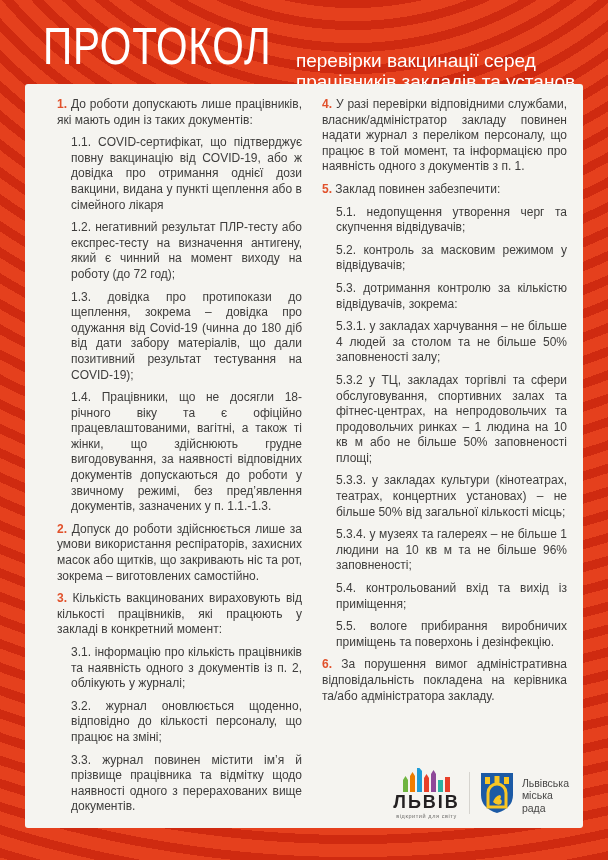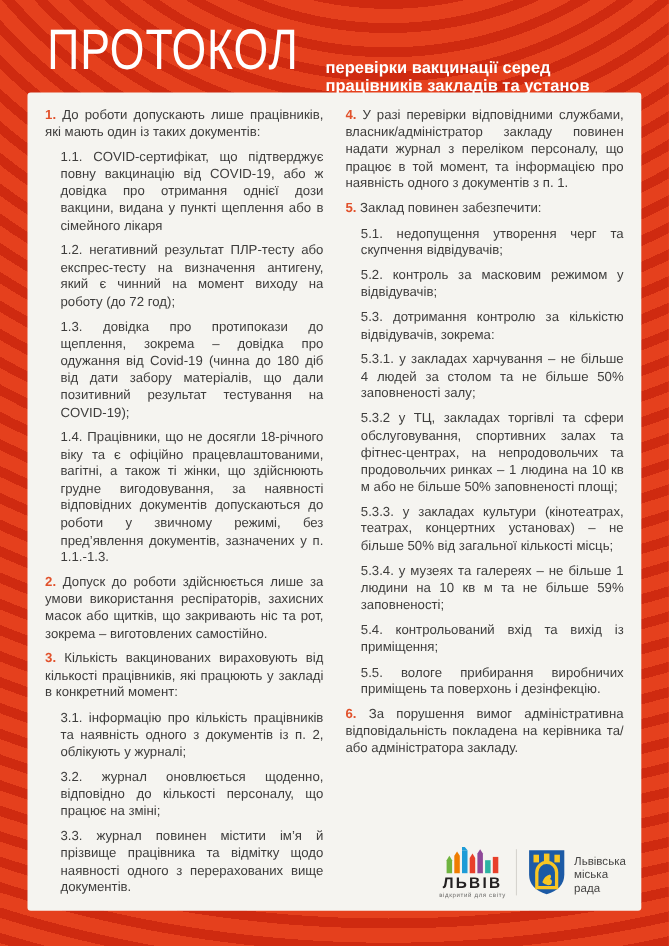--- a/index.html
+++ b/index.html
@@ -25,45 +25,45 @@
   }
   .header{
     position:absolute; left:43px; top:10px; width:558px; height:72px;
     display:flex; align-items:center; color:var(--white);
   }
   .main-title{
     font-size:52px; font-weight:400; letter-spacing:1px;
     transform:scaleX(0.78); transform-origin:left center; white-space:nowrap;
   }
   .subtitle{
-    margin-left:-40px; font-weight:bold; font-size:15px; line-height:1.12;
+    margin-left:-40px; font-weight:normal; font-size:19px; line-height:1.12;
     padding-top:6px;
     margin-top:44px;
   }
   .card{
     position:absolute; left:25px; top:84px; width:558px; height:744px;
     background:var(--card-bg); border-radius:3px;
-    padding:13px 16px 10px 16px; overflow:hidden;
+    padding:13px 16px 10px 32px; overflow:hidden;
   }
   .cols{display:flex; gap:20px; height:100%;}
   .col{width:253px; overflow:hidden;}
   .para{
     font-size:12px; line-height:1.3; color:var(--text);
     text-align:justify; margin-bottom:7px;
   }
   .para.sub{margin-left:14px;}
   .para .num{white-space:nowrap;}
   .para.top .num{color:var(--accent); font-weight:bold;}
   .logos{
     position:absolute; right:14px; bottom:6px; height:58px;
     display:flex; align-items:center; gap:9px;
   }
   .lviv-logo{display:flex; flex-direction:column; align-items:center;}
   .lviv-word{
-    font-weight:bold; font-size:14px; letter-spacing:2px;
+    font-weight:bold; font-size:18px; letter-spacing:2px;
     color:var(--logo-dark); line-height:1; margin-top:1px;
   }
   .lviv-tag{
     font-size:5.5px; color:#6b6a68; letter-spacing:0.6px; margin-top:2px;
     white-space:nowrap;
   }
   .logo-divider{width:1px; height:42px; background:#d6d4cf;}
   .council-wrap{display:flex; align-items:flex-end; gap:7px;}
   .council{
     font-size:10.5px; color:#474645; line-height:1.22;
@@ -98,21 +98,21 @@
 
     <div class="col">
       <p class="para top"><span class="num">4.</span> <span>У разі перевірки відповідними службами, власник/адміністратор закладу повинен надати журнал з переліком персоналу, що працює в той момент, та інформацією про наявність одного з документів з п. 1.</span></p>
       <p class="para top"><span class="num">5.</span> <span>Заклад повинен забезпечити:</span></p>
       <p class="para sub"><span class="num">5.1.</span> <span>недопущення утворення черг та скупчення відвідувачів;</span></p>
       <p class="para sub"><span class="num">5.2.</span> <span>контроль за масковим режимом у відвідувачів;</span></p>
       <p class="para sub"><span class="num">5.3.</span> <span>дотримання контролю за кількістю відвідувачів, зокрема:</span></p>
       <p class="para sub"><span class="num">5.3.1.</span> <span>у закладах харчування – не більше 4 людей за столом та не більше 50% заповненості залу;</span></p>
       <p class="para sub"><span class="num">5.3.2</span> <span>у ТЦ, закладах торгівлі та сфери обслуговування, спортивних залах та фітнес-центрах, на непродовольчих та продовольчих ринках – 1 людина на 10 кв м або не більше 50% заповненості площі;</span></p>
       <p class="para sub"><span class="num">5.3.3.</span> <span>у закладах культури (кінотеатрах, театрах, концертних установах) – не більше 50% від загальної кількості місць;</span></p>
-      <p class="para sub"><span class="num">5.3.4.</span> <span>у музеях та галереях – не більше 1 людини на 10 кв м та не більше 59% заповненості;</span></p>
+      <p class="para sub"><span class="num">5.3.4.</span> <span>у музеях та галереях – не більше 1 людини на 10 кв м та не більше 96% заповненості;</span></p>
       <p class="para sub"><span class="num">5.4.</span> <span>контрольований вхід та вихід із приміщення;</span></p>
       <p class="para sub"><span class="num">5.5.</span> <span>вологе прибирання виробничих приміщень та поверхонь і дезінфекцію.</span></p>
       <p class="para top"><span class="num">6.</span> <span>За порушення вимог адміністративна відповідальність покладена на керівника та/або адміністратора закладу.</span></p>
     </div>
   </div>
 
   <div class="logos">
     <div class="lviv-logo">
       <svg width="52" height="24" viewBox="0 0 52 24" aria-hidden="true">
         <polygon points="2,24 2,12 4.5,8 7,12 7,24" fill="#6fb43f"></polygon>

